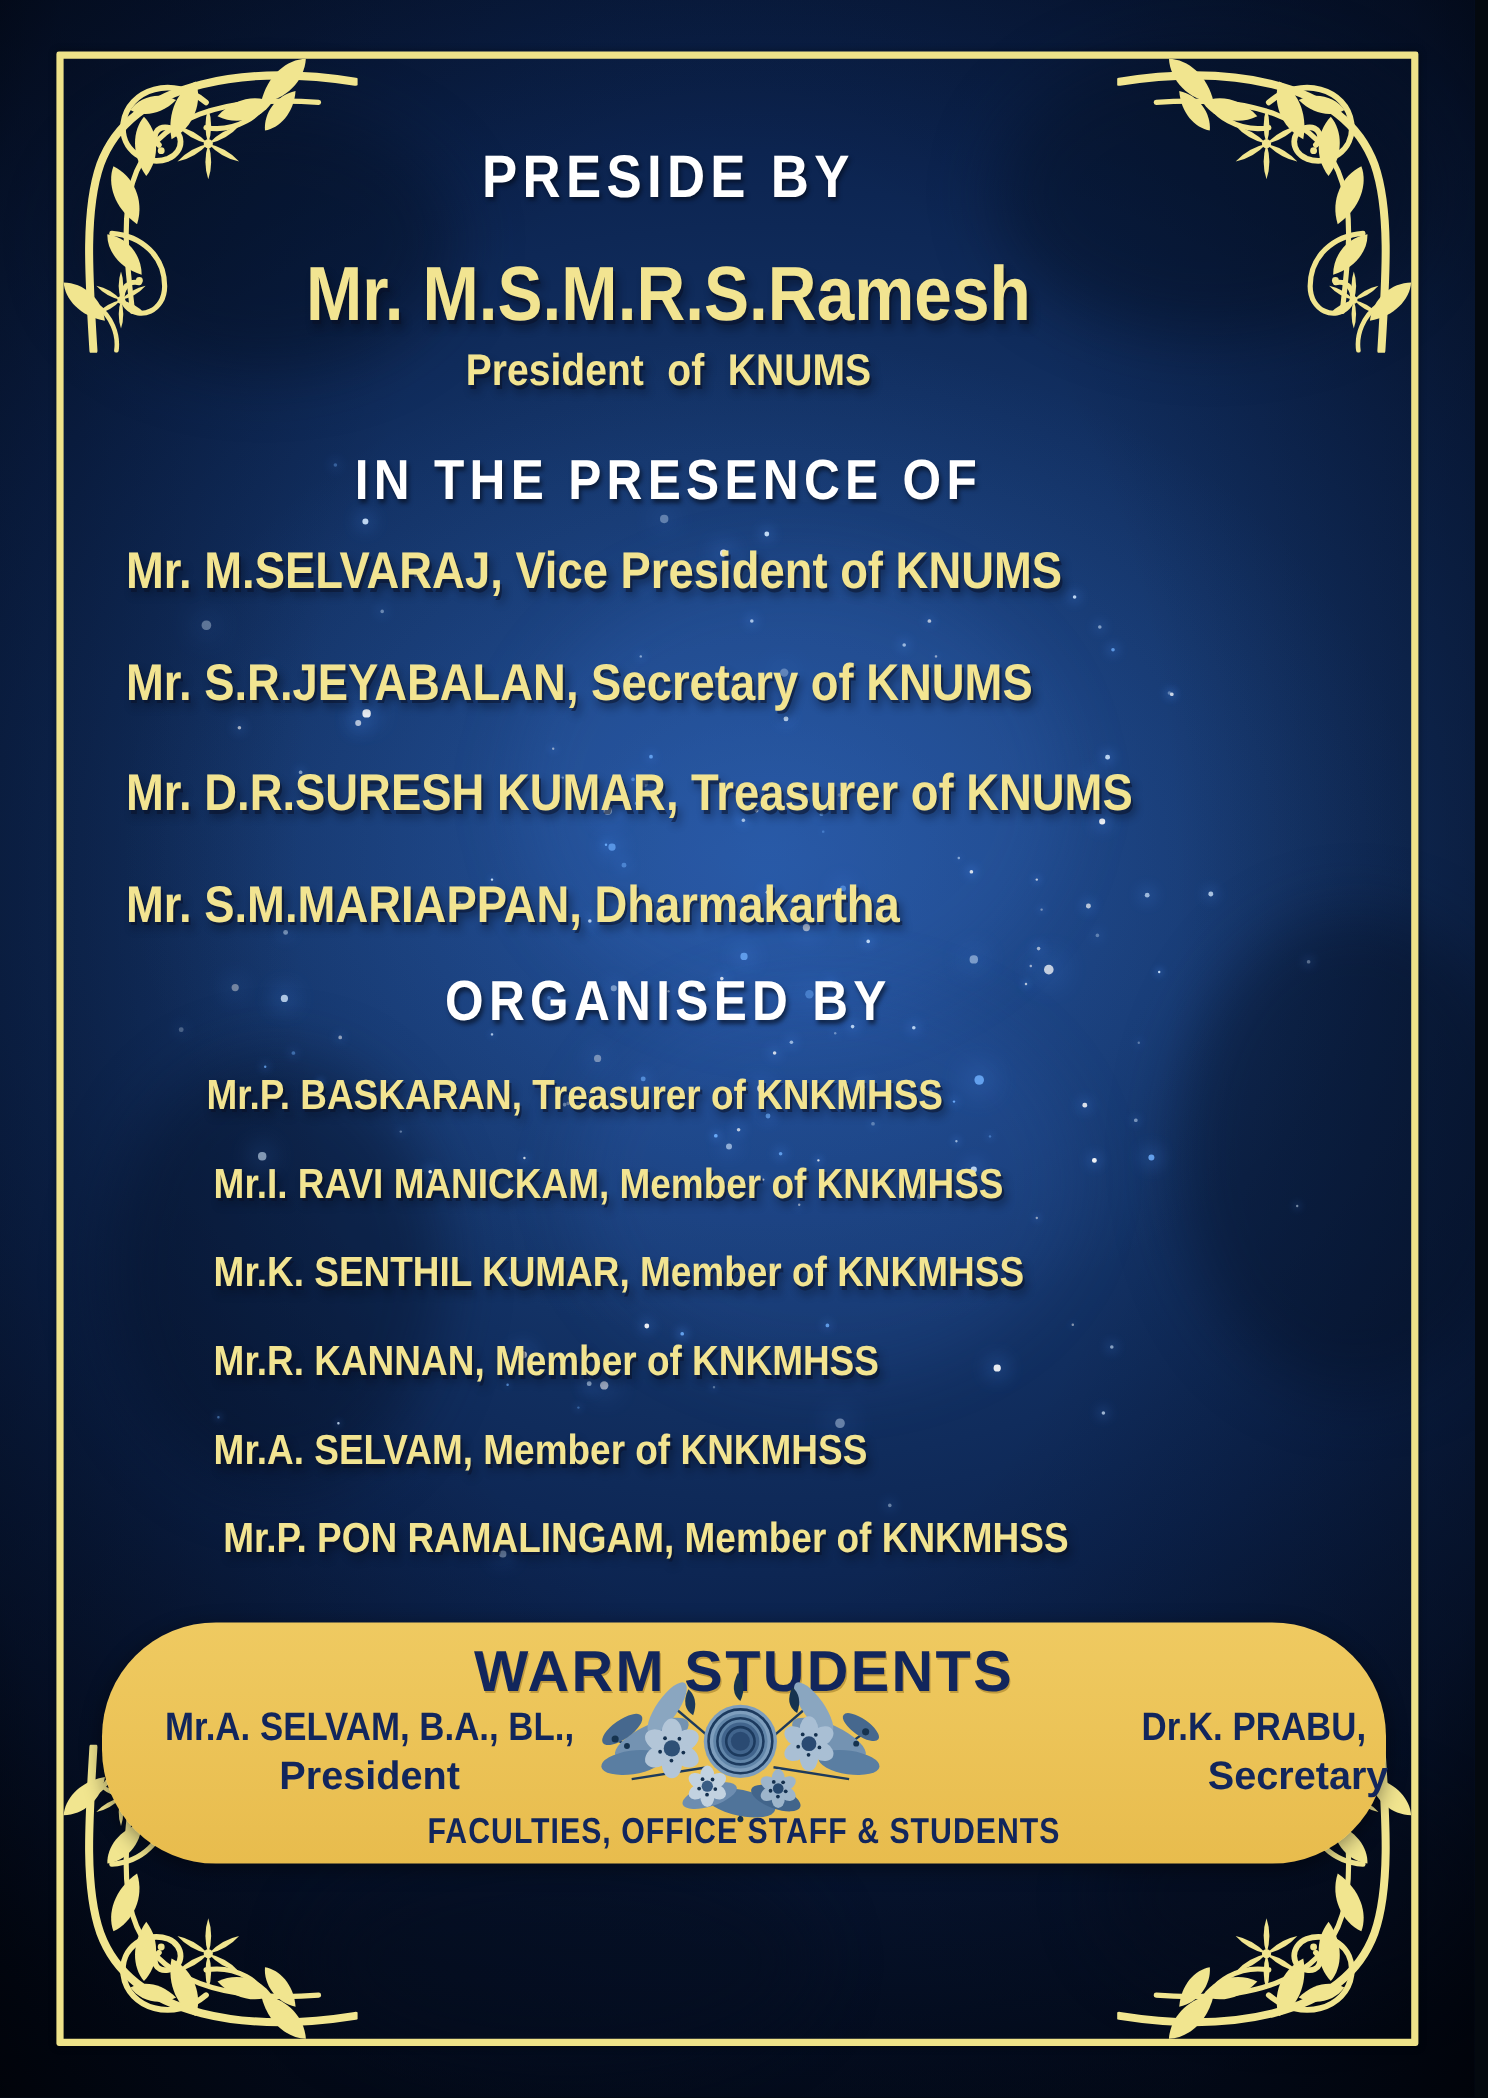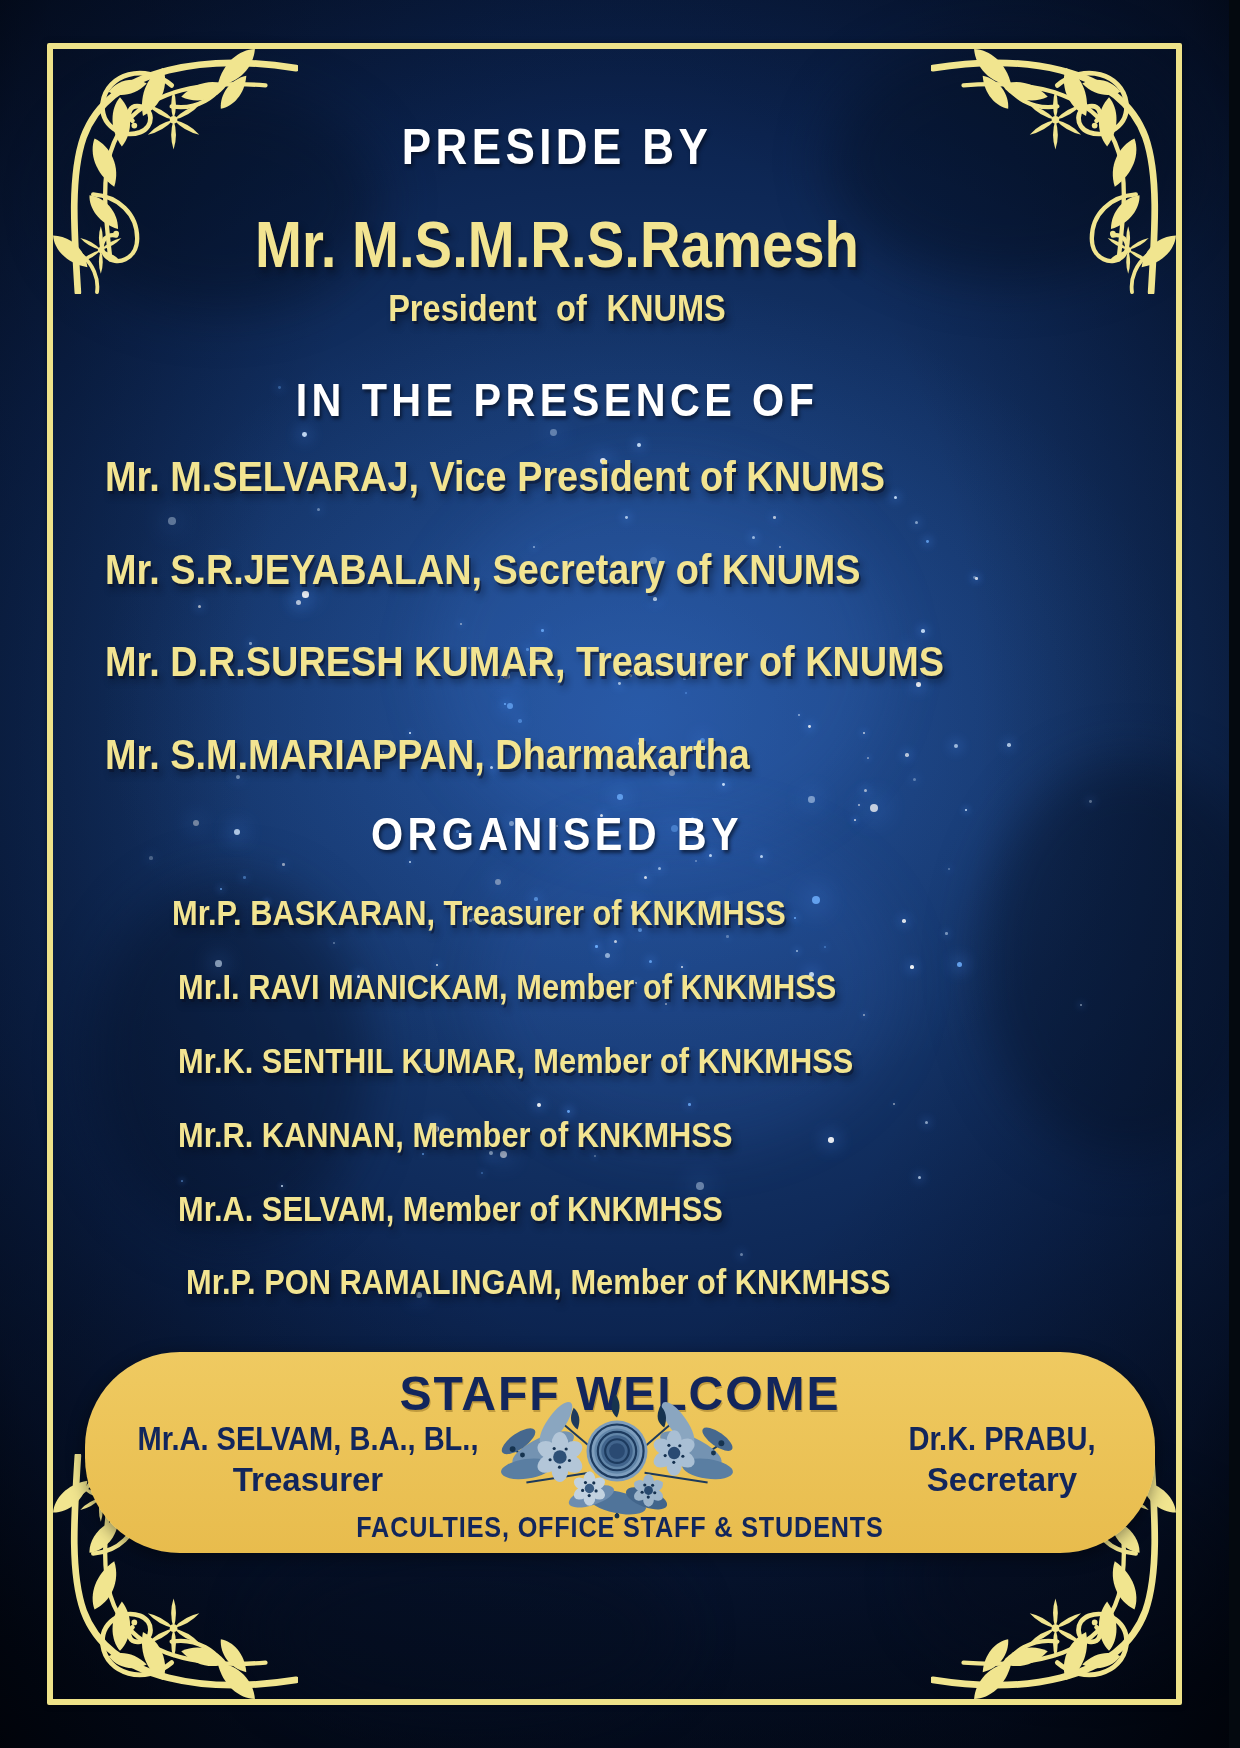--- a/index.html
+++ b/index.html
@@ -33,21 +33,21 @@
   .scaleC{transform:scaleX(.88);transform-origin:center;}
   .line{position:absolute;white-space:nowrap;}
 
   .welcome-box{position:absolute;left:85px;top:1352px;width:1070px;height:201px;
     border-radius:95px;background:linear-gradient(180deg,#efca61,#e8bc4d);
     box-shadow:0 4px 18px rgba(0,0,0,.45);}
   .navy{color:#12265c;font-weight:bold;}
   .welcome-head{position:absolute;left:0;top:14px;width:100%;text-align:center;
     font-size:48px;letter-spacing:2px;text-shadow:1px 2px 0 rgba(124,90,20,.4);}
   .w-left{position:absolute;left:18px;top:66px;width:410px;text-align:center;}
-  .w-right{position:absolute;left:762px;top:66px;width:310px;text-align:center;}
+  .w-right{position:absolute;left:762px;top:66px;width:310px;text-align:right;}
   .w-name{font-size:33px;line-height:42px;}
   .w-title{font-size:33px;line-height:40px;}
   .w-footer{position:absolute;left:0;top:158px;width:100%;text-align:center;
     font-size:30px;letter-spacing:1px;transform:scaleX(.84);transform-origin:center;}
   .bouquet{position:absolute;left:498px;top:1392px;width:238px;height:128px;}
   .bouquet svg{width:100%;height:100%;display:block;}
 </style>
 </head>
 <body>
 
@@ -392,24 +392,24 @@
   <div class="line center-col h-white" style="top:806px;font-size:47px;">ORGANISED BY</div>
 
   <div class="line gold scaleL" style="left:172px;top:893px;font-size:35px;">Mr.P. BASKARAN, Treasurer of KNKMHSS</div>
   <div class="line gold scaleL" style="left:178px;top:967px;font-size:35px;">Mr.I. RAVI MANICKAM, Member of KNKMHSS</div>
   <div class="line gold scaleL" style="left:178px;top:1041px;font-size:35px;">Mr.K. SENTHIL KUMAR, Member of KNKMHSS</div>
   <div class="line gold scaleL" style="left:178px;top:1115px;font-size:35px;">Mr.R. KANNAN, Member of KNKMHSS</div>
   <div class="line gold scaleL" style="left:178px;top:1189px;font-size:35px;">Mr.A. SELVAM, Member of KNKMHSS</div>
   <div class="line gold scaleL" style="left:186px;top:1262px;font-size:35px;">Mr.P. PON RAMALINGAM, Member of KNKMHSS</div>
 
   <div class="welcome-box">
-    <div class="welcome-head navy">STAFF WELCOME</div>
+    <div class="welcome-head navy">WARM STUDENTS</div>
     <div class="w-left">
       <div class="w-name navy scaleC">Mr.A. SELVAM, B.A., BL.,</div>
-      <div class="w-title navy">Treasurer</div>
+      <div class="w-title navy">President</div>
     </div>
     <div class="w-right">
       <div class="w-name navy scaleC">Dr.K. PRABU,</div>
       <div class="w-title navy">Secretary</div>
     </div>
     <div class="w-footer navy">FACULTIES, OFFICE STAFF &amp; STUDENTS</div>
   </div>
   <div class="bouquet">
 <svg viewBox="0 0 240 130" xmlns="http://www.w3.org/2000/svg">
  <g stroke="#1d3a5c" stroke-width="2" fill="none">

